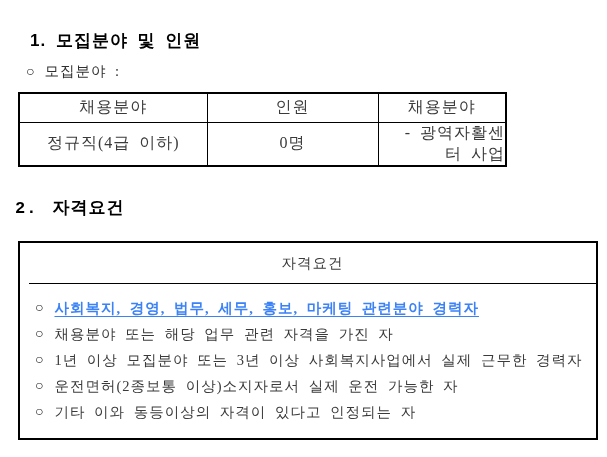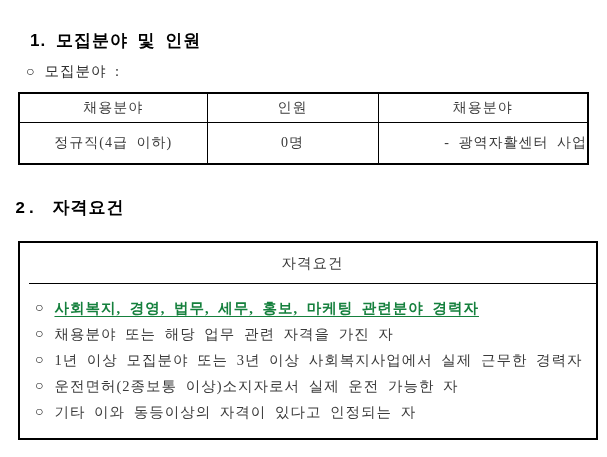--- a/index.html
+++ b/index.html
@@ -40,24 +40,24 @@
   .bullet {
     font-weight: bold;
     font-size: 14px;
     margin-right: 9px;
     color: #1a1a1a;
   }
 
   table.t1 {
     position: absolute;
     left: 18px; top: 92px;
-    width: 571px;
+    width: 489px;
     border-collapse: collapse;
     table-layout: fixed;
-    font-size: 14px;
+    font-size: 16px;
     color: #3a3a3a;
     letter-spacing: 1px;
     word-spacing: 4px;
   }
   table.t1 { border: 2px solid #000; }
   table.t1 th, table.t1 td {
     border: 1px solid #000;
     font-weight: normal;
     text-align: center;
     padding: 0;
@@ -88,21 +88,21 @@
   .t2-body { padding: 11px 6px 0 6px; }
   .t2-item {
     height: 26px;
     display: flex;
     align-items: center;
     white-space: nowrap;
   }
   .t2-item .bullet { margin-right: 10px; }
   .strong {
     font-weight: bold;
-    color: #15803d;
+    color: #3b82f6;
     text-decoration: underline;
     text-underline-offset: 3px;
   }
 </style>
 </head>
 <body>
 
 <div class="page">
 
   <h1 class="h1 h1-first">1. 모집분야 및 인원</h1>

